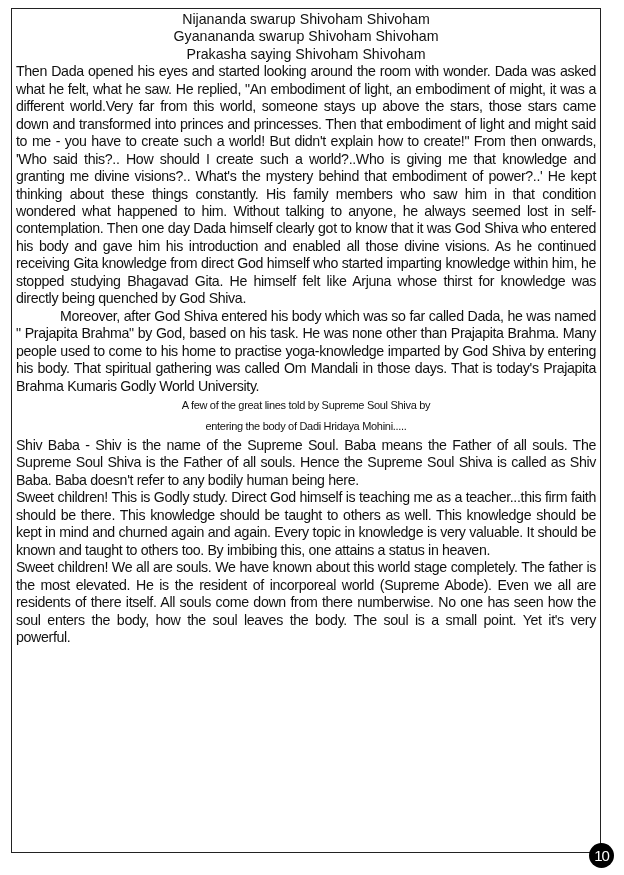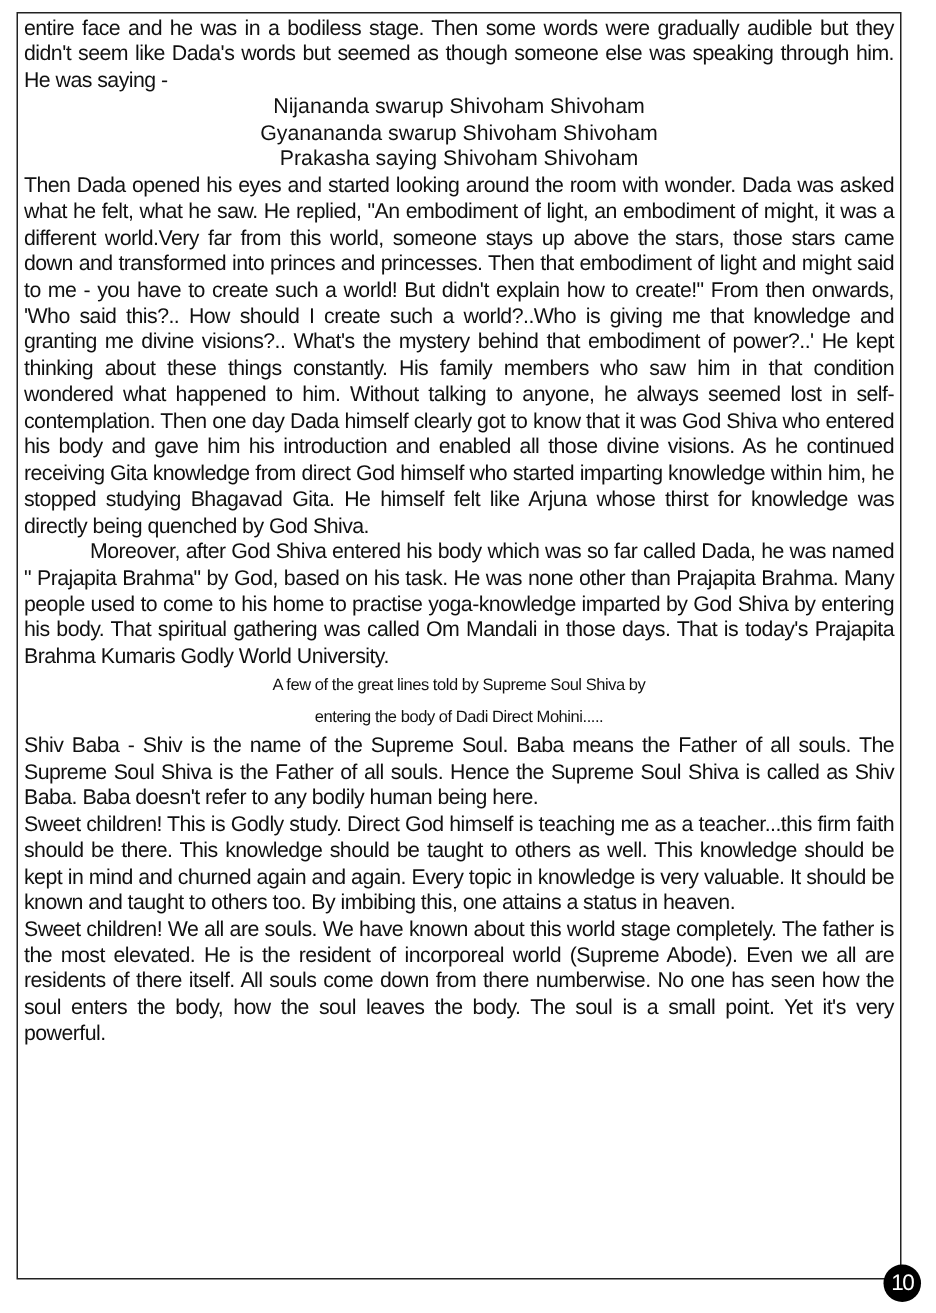--- a/index.html
+++ b/index.html
@@ -76,31 +76,30 @@
       text-align: center;
       letter-spacing: -1px;
     }
   </style>
 </head>
 <body>
 
 <div class="frame">
   <div class="line-block">
 
-    <p class="p last-left">entire face and he was in a bodiless stage. Then some words were gradually audible but they didn't seem like Dada's words but seemed as though someone else was speaking through him. He was saying -</p>
 
     <div class="center mantra">Nijananda swarup Shivoham Shivoham</div>
     <div class="center mantra">Gyanananda swarup Shivoham Shivoham</div>
     <div class="center mantra">Prakasha saying Shivoham Shivoham</div>
 
     <p class="p last-left">Then Dada opened his eyes and started looking around the room with wonder. Dada was asked what he felt, what he saw. He replied, "An embodiment of light, an embodiment of might, it was a different world.Very far from this world, someone stays up above the stars, those stars came down and transformed into princes and princesses. Then that embodiment of light and might said to me - you have to create such a world! But didn't explain how to create!" From then onwards, 'Who said this?.. How should I create such a world?..Who is giving me that knowledge and granting me divine visions?.. What's the mystery behind that embodiment of power?..' He kept thinking about these things constantly. His family members who saw him in that condition wondered what happened to him. Without talking to anyone, he always seemed lost in self-contemplation. Then one day Dada himself clearly got to know that it was God Shiva who entered his body and gave him his introduction and enabled all those divine visions. As he continued receiving Gita knowledge from direct God himself who started imparting knowledge within him, he stopped studying Bhagavad Gita. He himself felt like Arjuna whose thirst for knowledge was directly being quenched by God Shiva.</p>
     <p class="p indent last-left">Moreover, after God Shiva entered his body which was so far called Dada, he was named " Prajapita Brahma" by God, based on his task. He was none other than Prajapita Brahma. Many people used to come to his home to practise yoga-knowledge imparted by God Shiva by entering his body. That spiritual gathering was called Om Mandali in those days. That is today's Prajapita Brahma Kumaris Godly World University.</p>
 
     <div class="center subheading">A few of the great lines told by Supreme Soul Shiva by</div>
-    <div class="center subheading">entering the body of Dadi Direct Mohini.....</div>
+    <div class="center subheading">entering the body of Dadi Hridaya Mohini.....</div>
 
     <p class="p last-left">Shiv Baba - Shiv is the name of the Supreme Soul. Baba means the Father of all souls. The Supreme Soul Shiva is the Father of all souls. Hence the Supreme Soul Shiva is called as Shiv Baba. Baba doesn't refer to any bodily human being here.</p>
     <p class="p last-left">Sweet children! This is Godly study. Direct God himself is teaching me as a teacher...this firm faith should be there. This knowledge should be taught to others as well. This knowledge should be kept in mind and churned again and again. Every topic in knowledge is very valuable. It should be known and taught to others too. By imbibing this, one attains a status in heaven.</p>
     <p class="p last-left">Sweet children! We all are souls. We have known about this world stage completely. The father is the most elevated. He is the resident of incorporeal world (Supreme Abode). Even we all are residents of there itself. All souls come down from there numberwise. No one has seen how the soul enters the body, how the soul leaves the body. The soul is a small point. Yet it's very powerful.</p>
 
   </div>
 </div>
 
 <div class="page-num">10</div>
 

